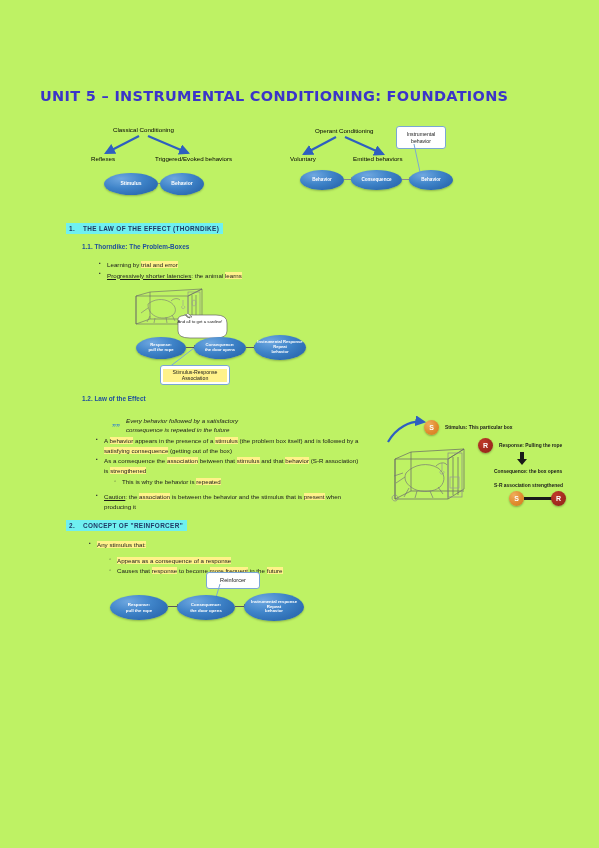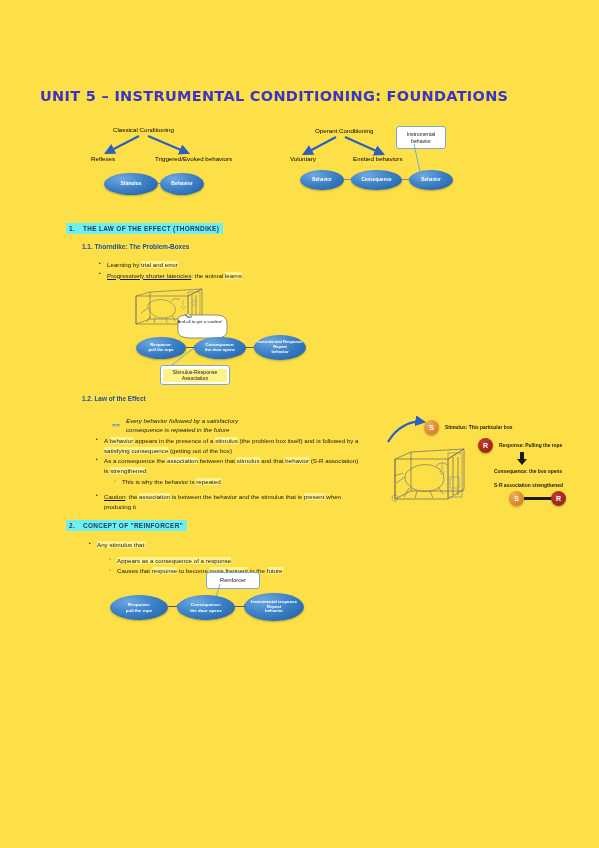--- a/index.html
+++ b/index.html
@@ -1,18 +1,18 @@
 <!DOCTYPE html>
 <html><head>
 <meta charset="utf-8">
 <style>
   html,body{margin:0;padding:0;background:#ffffff;}
   body{width:599px;height:848px;position:relative;overflow:hidden;
        font-family:"Liberation Sans",sans-serif;color:#000;}
-  .page{position:absolute;inset:0;background:#fde047;}
+  .page{position:absolute;inset:0;background:#bef264;}
   .abs{position:absolute;}
 
   
   .doc-title{left:40px;top:88px;font-family:"DejaVu Sans",sans-serif;
     font-size:14.5px;font-weight:bold;color:#3b34c9;letter-spacing:.3px;
     font-variant:small-caps;white-space:nowrap;}
   .hl-y{background:#fff28a;}
 
   
   .sec-h{left:66px;font-size:6.4px;font-weight:bold;color:#1f3864;

